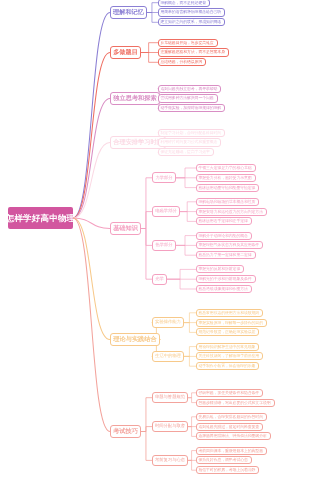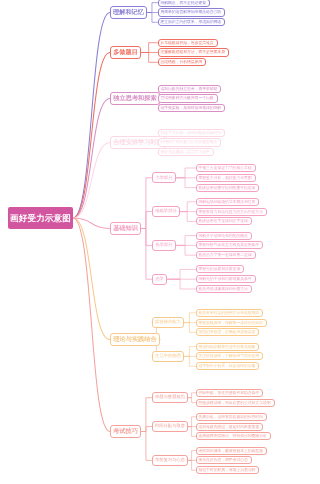--- a/index.html
+++ b/index.html
@@ -81,21 +81,21 @@
       <path d="M141,431.5 H145.95 V426.59999999999997 H152" fill="none" stroke="#f3a39c" stroke-width="0.8" stroke-linecap="round"></path>
       <path d="M188,426.59999999999997 H191.6 V416.8 H196" fill="none" stroke="#f3a39c" stroke-width="0.6" stroke-linecap="round"></path>
       <path d="M188,426.59999999999997 H191.6 V426.6 H196" fill="none" stroke="#f3a39c" stroke-width="0.6" stroke-linecap="round"></path>
       <path d="M188,426.59999999999997 H191.6 V436.40000000000003 H196" fill="none" stroke="#f3a39c" stroke-width="0.6" stroke-linecap="round"></path>
       <path d="M141,431.5 H145.95 V460.4 H152" fill="none" stroke="#f3a39c" stroke-width="0.8" stroke-linecap="round"></path>
       <path d="M188,460.4 H191.6 V450.6 H196" fill="none" stroke="#f3a39c" stroke-width="0.6" stroke-linecap="round"></path>
       <path d="M188,460.4 H191.6 V460.40000000000003 H196" fill="none" stroke="#f3a39c" stroke-width="0.6" stroke-linecap="round"></path>
       <path d="M188,460.4 H191.6 V470.20000000000005 H196" fill="none" stroke="#f3a39c" stroke-width="0.6" stroke-linecap="round"></path>
     </svg>
 <div class="node root" style="left: 8px; top: 207px; width: 65px; height: 22px; background: rgb(210, 86, 159);">
-      <span>画好受力示意图</span>
+      <span>怎样学好高中物理</span>
     </div>
     <div class="node branch" style="left: 110px; top: 6px; width: 37px; height: 13px; border-color: rgb(139, 127, 212); color: rgb(139, 127, 212);">
       <span>理解和记忆</span>
     </div>
     <div class="node leaf" style="left: 158px; top: -1.4px; width: 52px; height: 8.2px; border-color: rgb(139, 127, 212); color: rgb(139, 127, 212);">
       <span>理解概念，而不是死记硬背</span>
     </div>
     <div class="node leaf" style="left: 158px; top: 8.4px; width: 67px; height: 8.2px; border-color: rgb(139, 127, 212); color: rgb(139, 127, 212);">
       <span>用简单的语言解释物理概念给自己听</span>
     </div>

